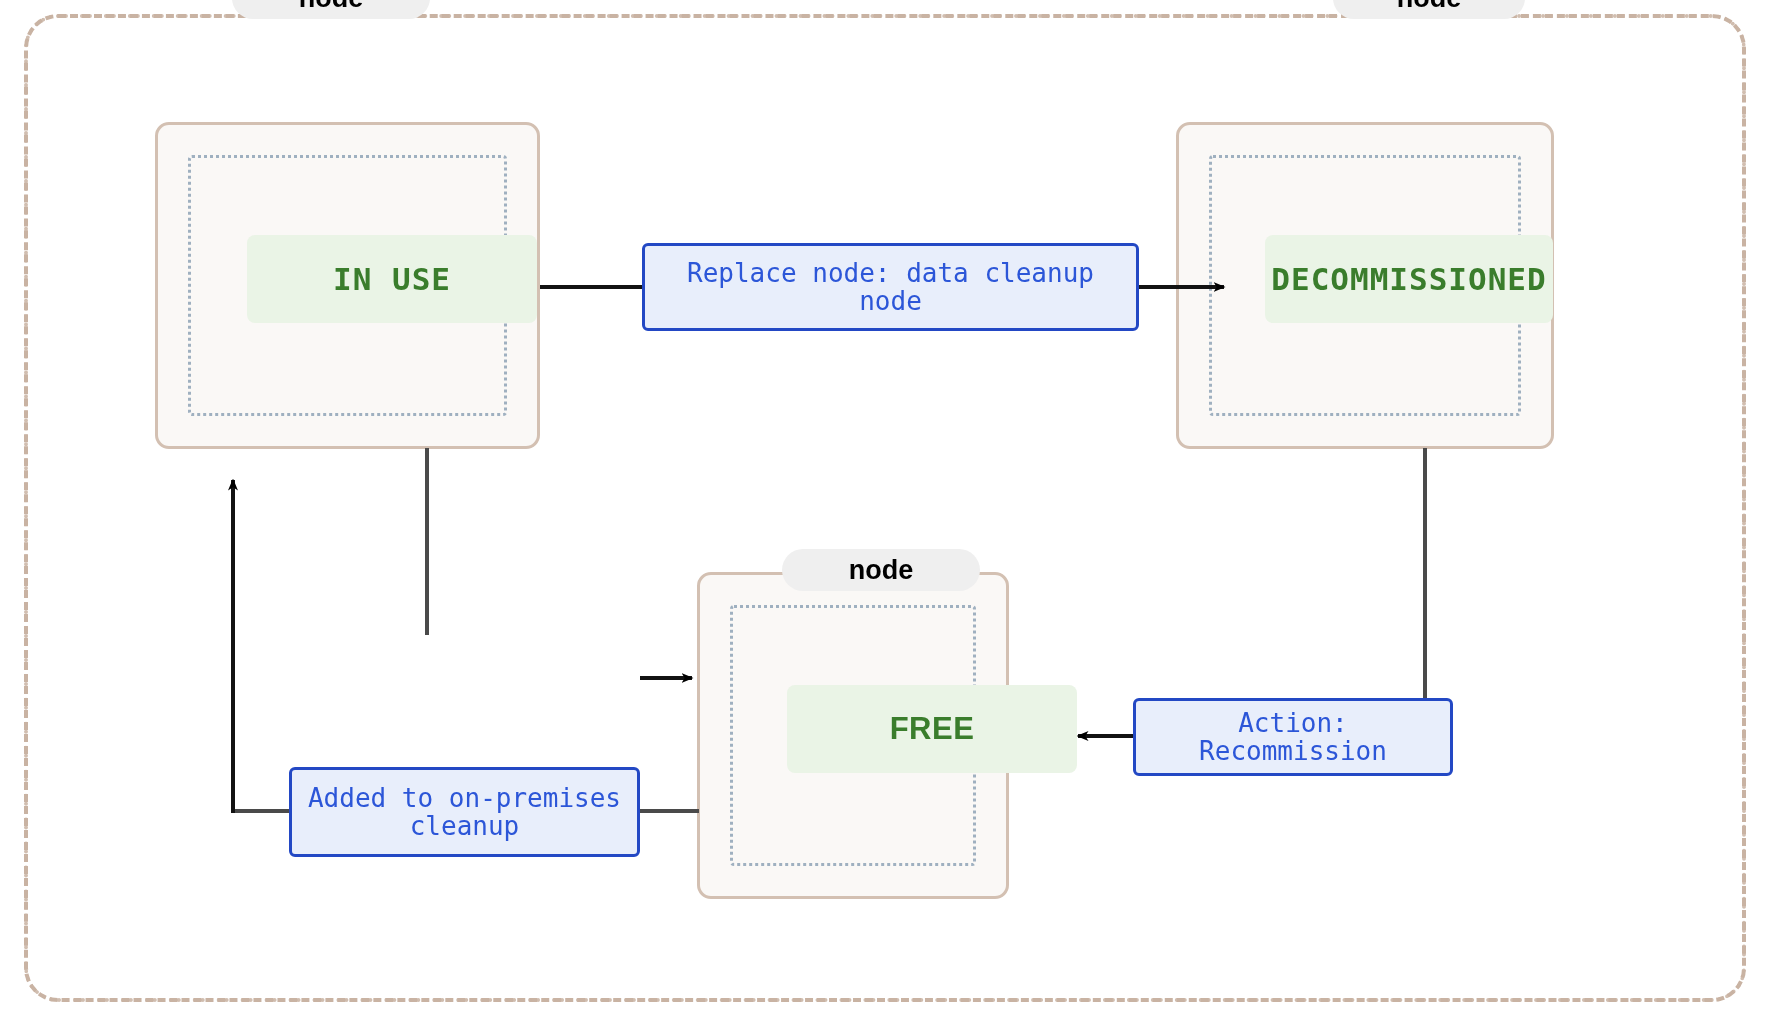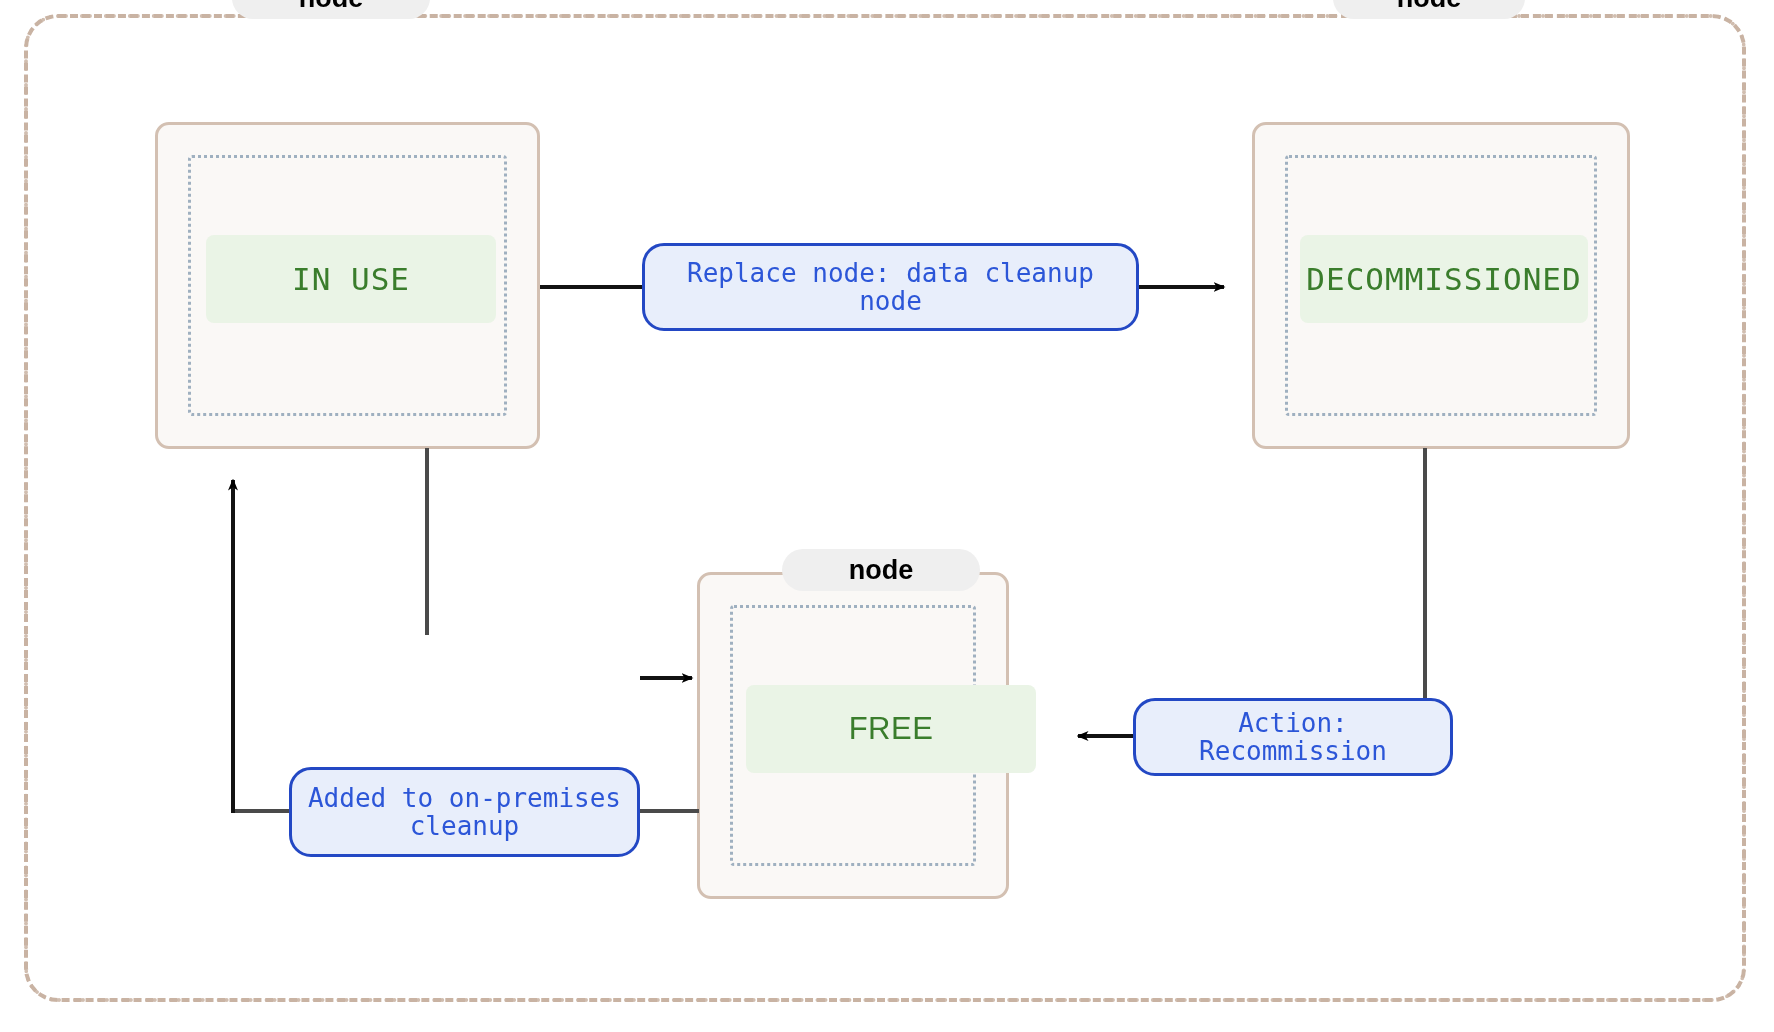--- a/index.html
+++ b/index.html
@@ -76,40 +76,41 @@
   }
   .state-box {
     position: absolute;
     box-sizing: border-box;
     background: #eaf4e6;
     border-radius: 8px;
     display: flex;
     align-items: center;
     justify-content: center;
     color: #3a7d2c;
-    font-weight: normal;
+    font-weight: bold;
+    margin-left: 41px;
   }
   .state-mono {
     font-family: "DejaVu Sans Mono", monospace;
     font-size: 31px;
     letter-spacing: 1px;
   }
   .state-sans {
     font-family: "Liberation Sans", sans-serif;
     font-size: 31px;
     letter-spacing: .5px;
   }
 
   
   .edge-label {
     position: absolute;
     box-sizing: border-box;
     background: #e8eefb;
     border: 3px solid #2348c4;
-    border-radius: 22px;
+    border-radius: 6px;
     color: #2c56d8;
     font-family: "DejaVu Sans Mono", monospace;
     font-size: 26px;
     line-height: 1.08;
     display: flex;
     align-items: center;
     justify-content: center;
     text-align: center;
     z-index: 6;
     padding: 4px 10px;
@@ -154,21 +155,21 @@
     <line x1="1425" y1="448" x2="1425" y2="700" stroke="#4a4a4a" stroke-width="4"></line>
     <line x1="1133" y1="736" x2="1078" y2="736" stroke="#121212" stroke-width="4" marker-end="url(#arrowhead)"></line>
   </svg>
 
   <div class="node-cluster" style="left:155px; top:122px; width:385px; height:327px;">
     <div class="node-inner-dashed"></div>
     <div class="state-box state-mono" style="left:48px; top:110px; width:290px; height:88px;">IN USE</div>
   </div>
   <div class="cluster-label" style="left:232px; width:198px;">node</div>
 
-  <div class="node-cluster" style="left:1252px; top:122px; width:378px; height:327px;">
+  <div class="node-cluster" style="left:1176px; top:122px; width:378px; height:327px;">
     <div class="node-inner-dashed"></div>
     <div class="state-box state-mono" style="left:45px; top:110px; width:288px; height:88px;">DECOMMISSIONED</div>
   </div>
   <div class="cluster-label" style="left:1333px; width:192px;">node</div>
 
   <div class="node-cluster" style="left:697px; top:572px; width:312px; height:327px;">
     <div class="node-inner-dashed"></div>
     <div class="state-box state-sans" style="left:46px; top:110px; width:290px; height:88px;">FREE</div>
   </div>
   <div class="cluster-label" style="left:782px; width:198px; top:549px;">node</div>

